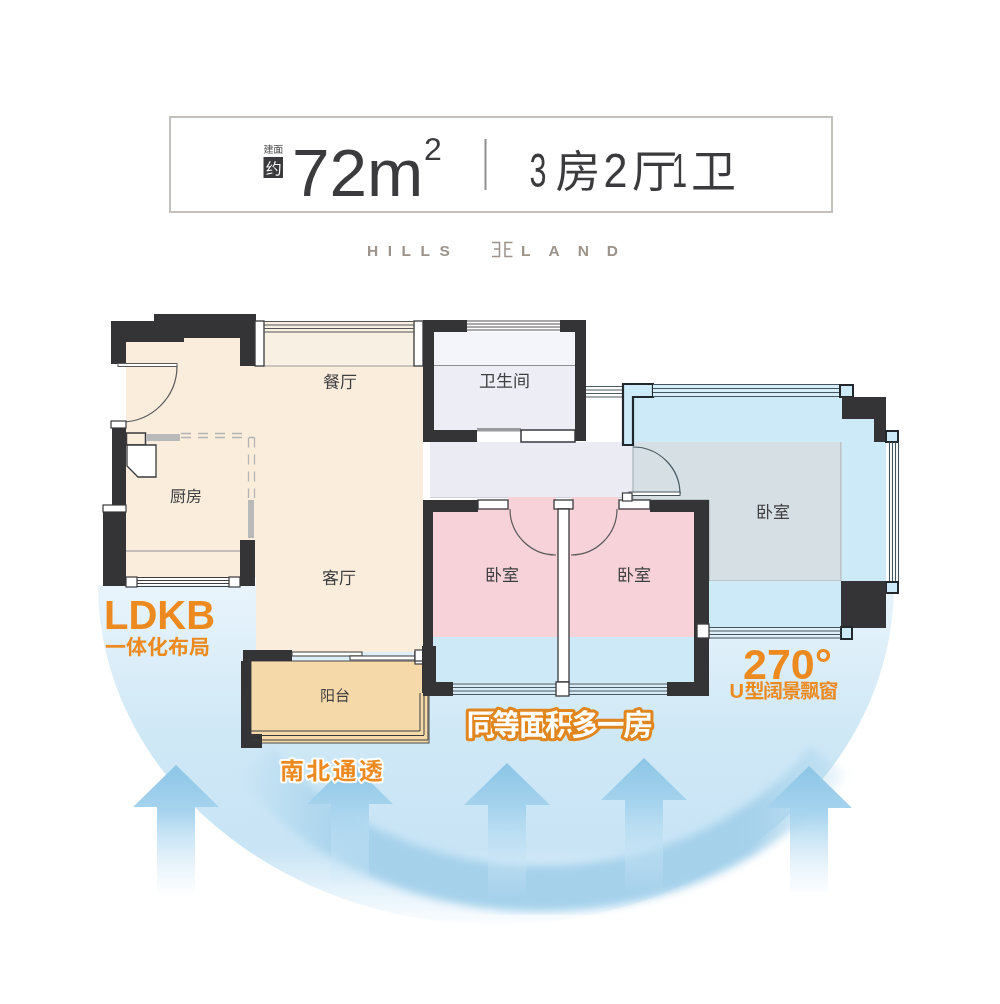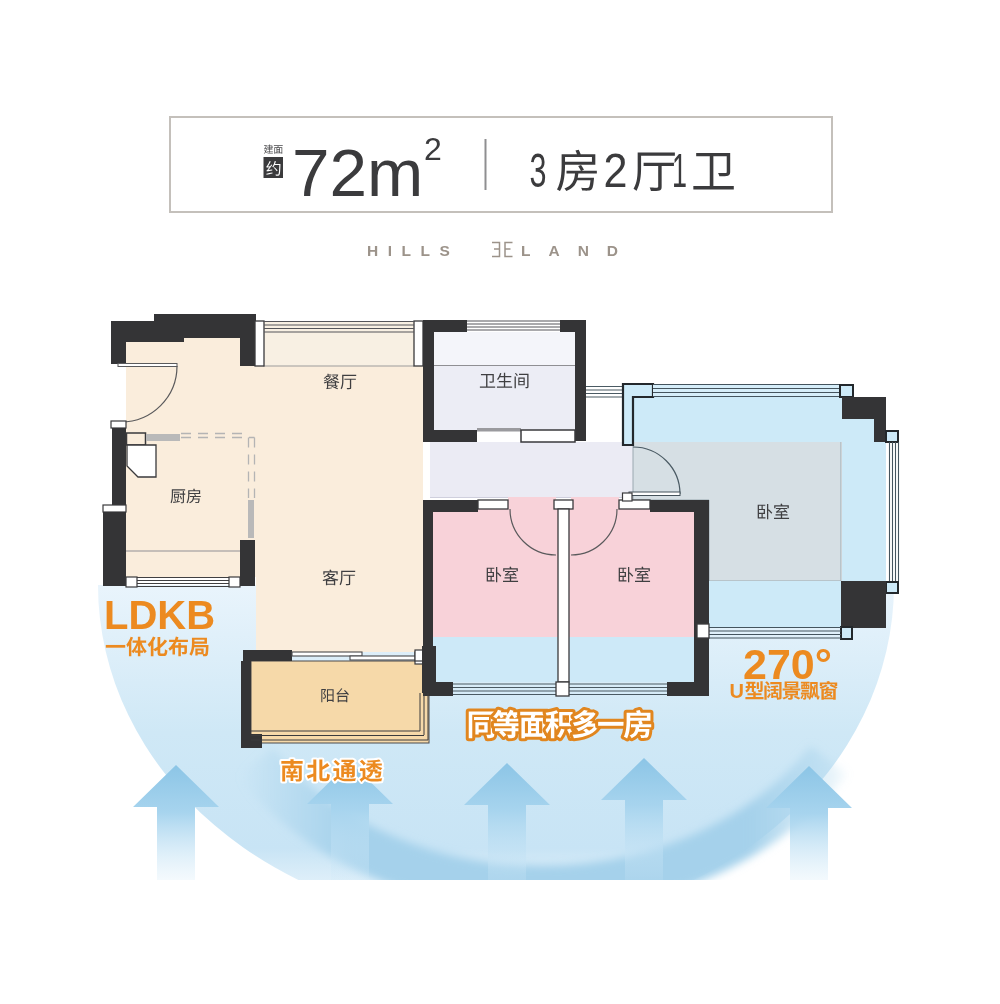--- a/index.html
+++ b/index.html
@@ -1,16 +1,16 @@
 <!DOCTYPE html>
 <html><head>
 <meta charset="utf-8">
 <style>
 html,body{margin:0;padding:0;background:#fff;}
-#page{position:relative;width:1000px;height:880px;background:#fff;overflow:hidden;}
+#page{position:relative;width:1000px;height:1004px;background:#fff;overflow:hidden;}
 </style>
 </head>
 <body>
 <div id="page">
 <svg width="1000" height="1004" viewBox="0 0 1000 1004" xmlns="http://www.w3.org/2000/svg" font-family="Liberation Sans, sans-serif">
 <defs>
 <linearGradient id="discg" x1="0" y1="585" x2="0" y2="936" gradientUnits="userSpaceOnUse">
 <stop offset="0" stop-color="#e9f4fc"></stop>
           <stop offset="0.42" stop-color="#cfe8f6"></stop>
 <stop offset="0.75" stop-color="#c8e4f5"></stop>

